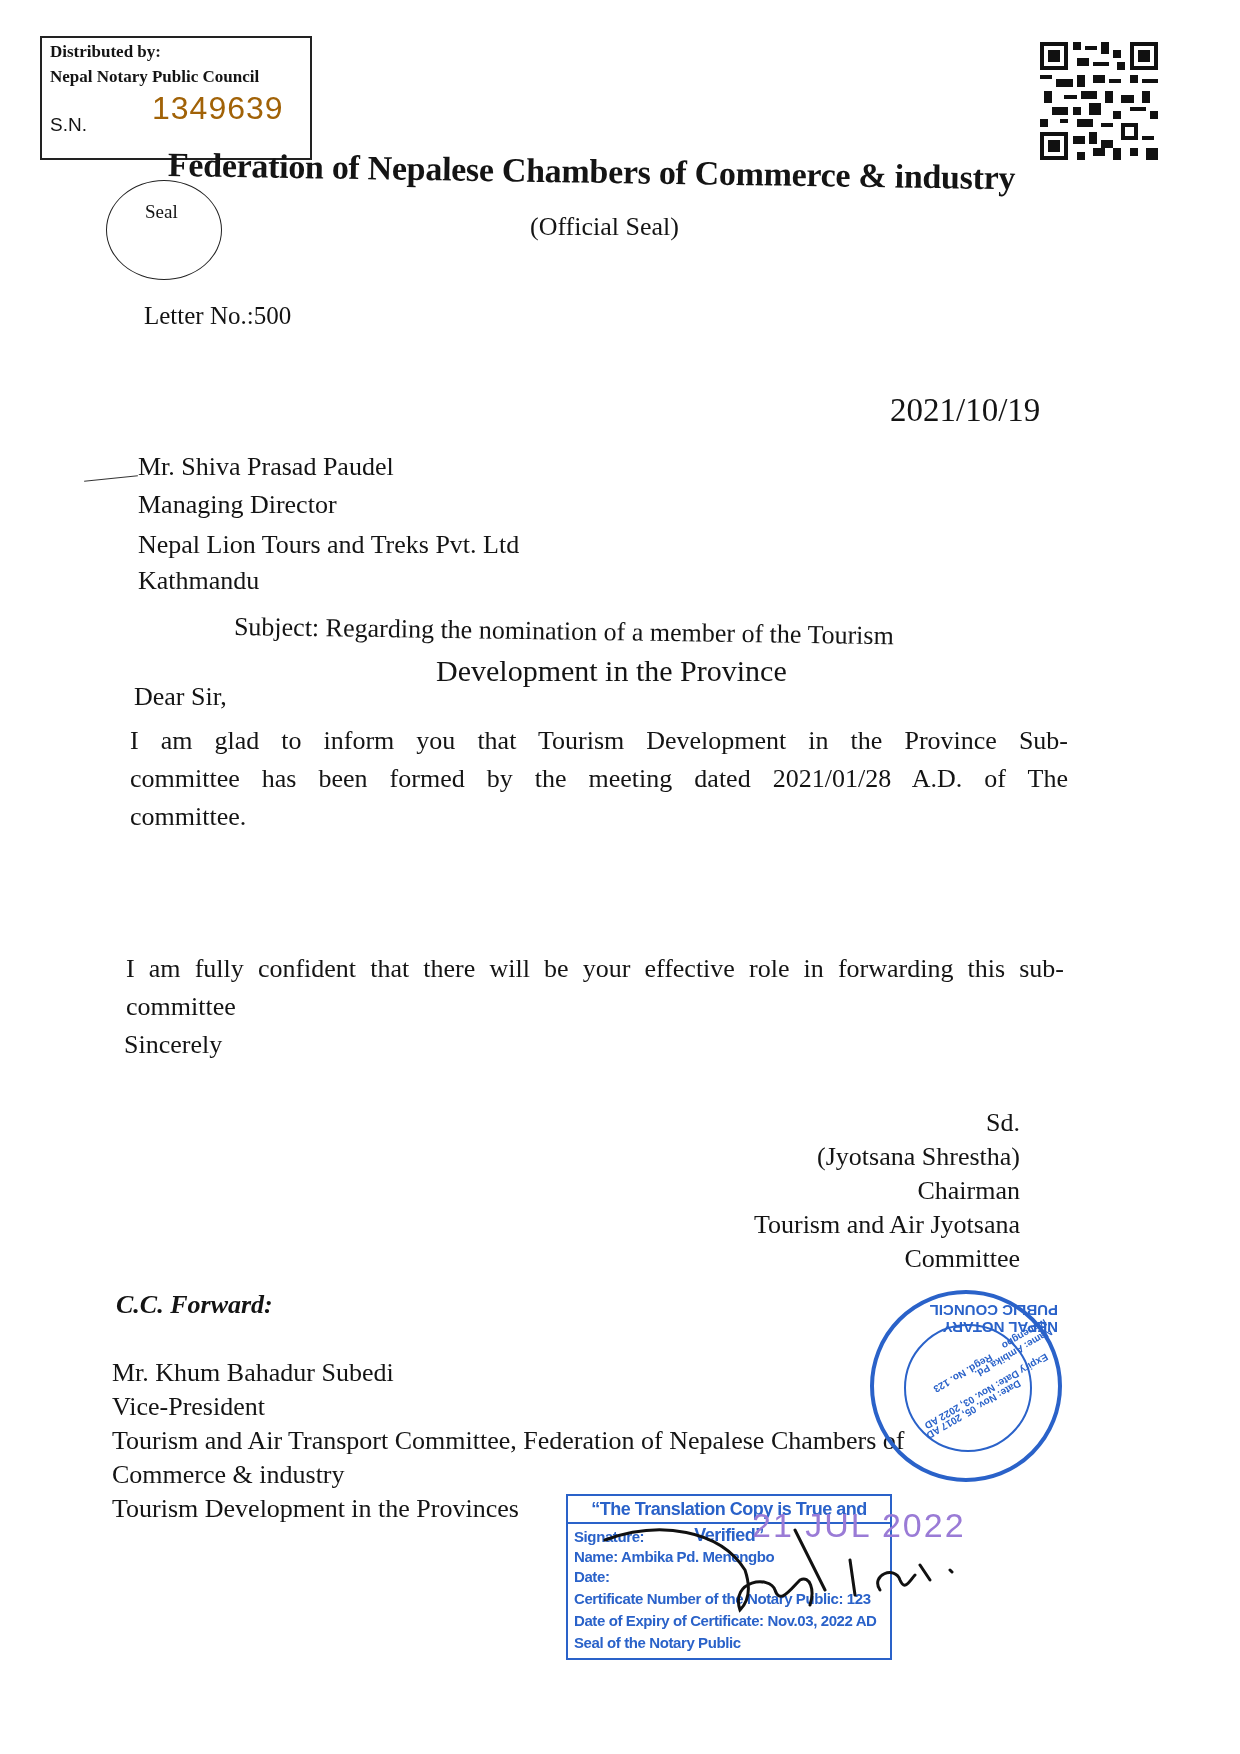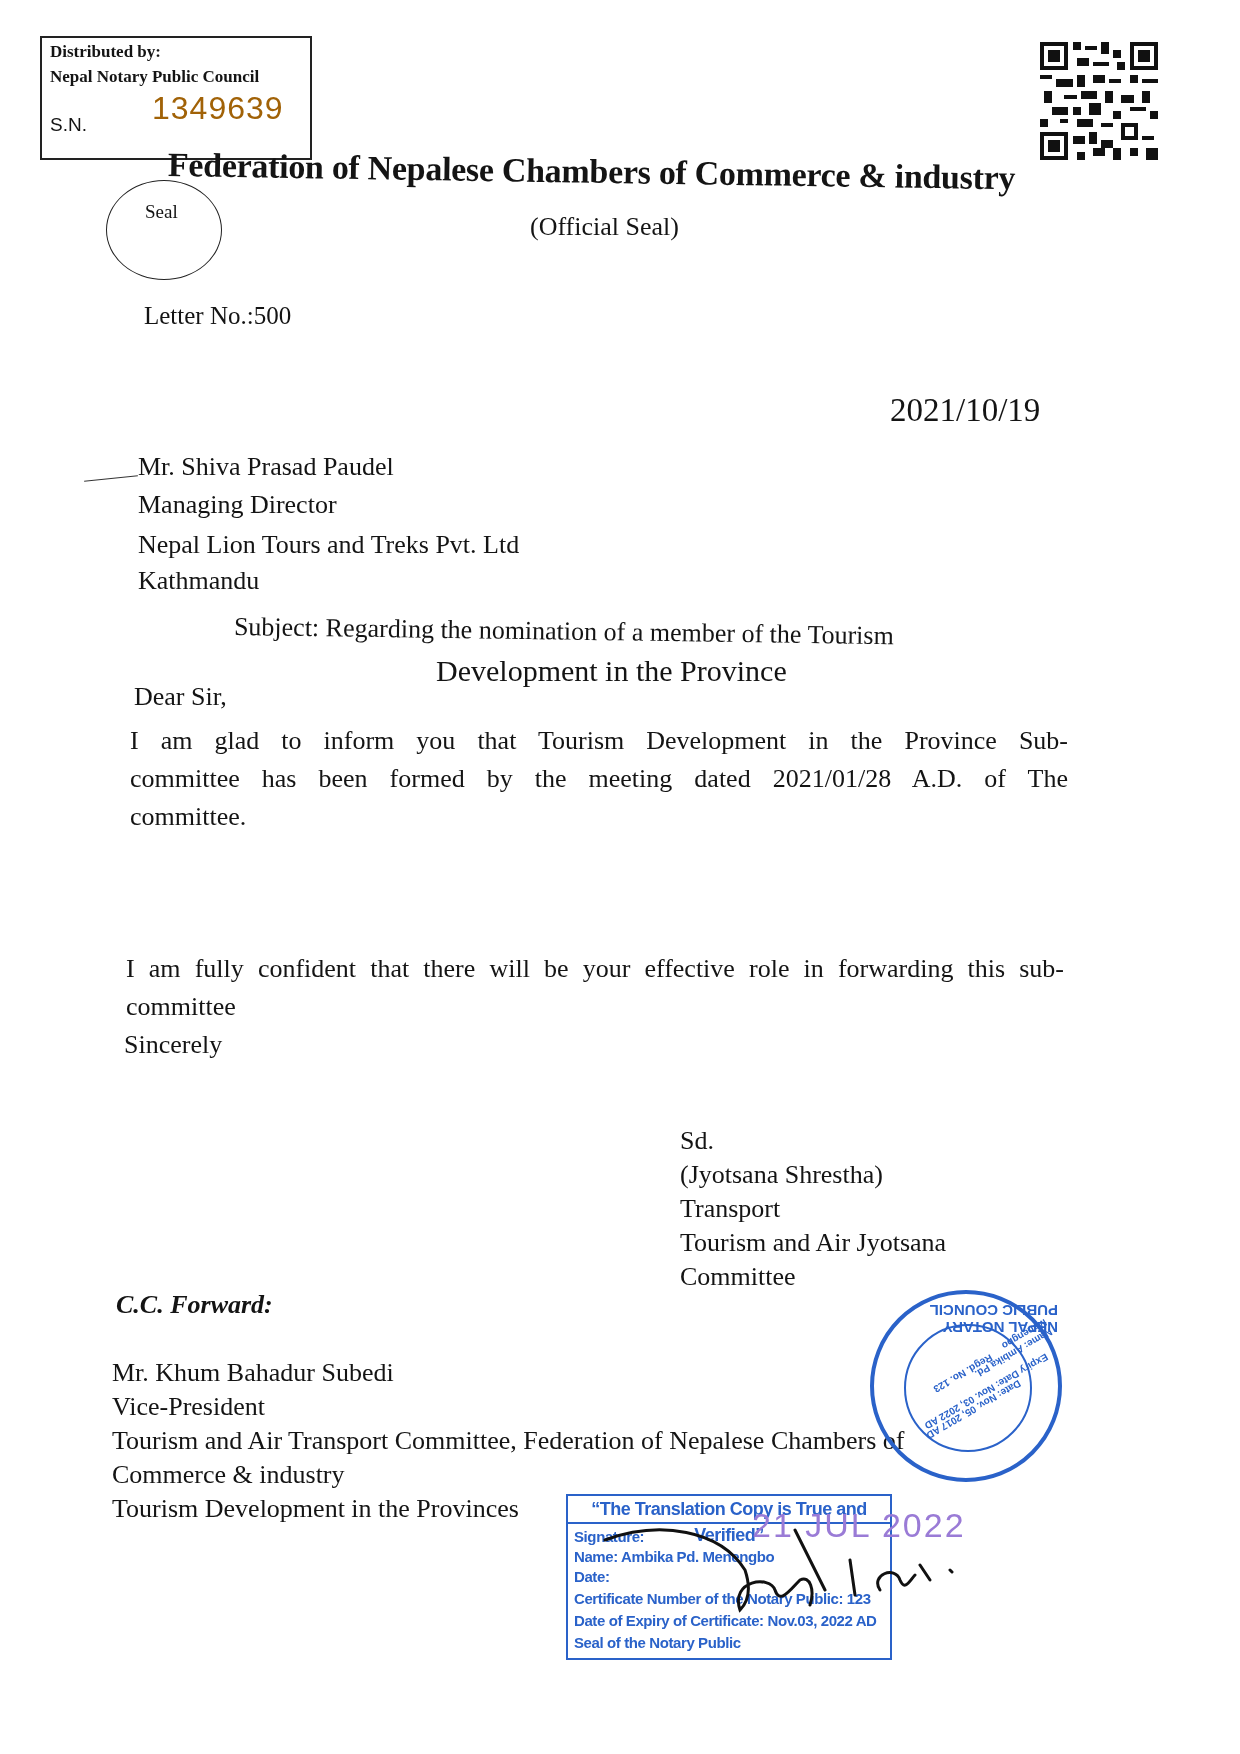--- a/index.html
+++ b/index.html
@@ -18,21 +18,21 @@
   .official { left:530px; top:212px; font-size:26px; }
   .letterno { left:144px; top:302px; font-size:25px; }
   .date { left:890px; top:392px; font-size:33px; }
   .addr { left:138px; font-size:26px; }
   .addr-line { left:84px; top:478px; width:54px; height:1px; background:#333; transform:rotate(-6deg); }
   .subject { left:234px; top:612px; font-size:26px; transform:rotate(0.8deg); transform-origin:left; }
   .subject2 { left:436px; top:654px; font-size:30px; }
   .para { left:130px; width:938px; font-size:26px; line-height:38px; text-align:justify; }
   .para div { text-align-last:justify; }
   .para div.last { text-align-last:left; }
-  .sig { font-size:26px; text-align:left;margin-top:18px; }
+  .sig { font-size:26px; text-align:right; }
   .ccf { left:116px; top:1290px; font-size:26px; font-style:italic; font-weight:bold; }
   .cc { left:112px; font-size:26px; }
   .stamp-round { left:870px; top:1290px; width:192px; height:192px; border-radius:50%; border:4px solid #2a62c9; box-sizing:border-box; color:#2a62c9; }
   .stamp-round .inner { position:absolute; left:30px; top:30px; width:124px; height:124px; border:2px solid #2a62c9; border-radius:50%; }
   .stamp-round .t { position:absolute; font-family:"Liberation Sans", sans-serif; font-weight:bold; font-size:13px; }
   .verify { left:566px; top:1494px; width:326px; height:166px; border:2.5px solid #2a62c9; box-sizing:border-box; color:#2a62c9;
             font-family:"Liberation Sans", sans-serif; }
   .verify .hdr { position:absolute; left:0; top:0; right:0; height:26px; border-bottom:2px solid #2a62c9; font-size:18px; font-weight:bold; text-align:center; line-height:26px; letter-spacing:-0.5px; }
   .verify .row { position:absolute; left:6px; font-size:15px; font-weight:bold; letter-spacing:-0.4px; }
   .datestamp { left:752px; top:1506px; font-family:"Liberation Sans", sans-serif; font-size:34px; color:#9a7bd6; letter-spacing:2px; }
@@ -129,21 +129,21 @@
   <div class="last">committee.</div>
 </div>
 <div class="abs para" style="top:950px; left:126px">
   <div>I am fully confident that there will be your effective role in forwarding this sub-</div>
   <div class="last">committee</div>
 </div>
 <div class="abs" style="left:124px; top:1030px; font-size:26px;">Sincerely</div>
 
 <div class="abs sig" style="left:680px; width:340px; top:1108px;">Sd.</div>
 <div class="abs sig" style="left:680px; width:340px; top:1142px;">(Jyotsana Shrestha)</div>
-<div class="abs sig" style="left:680px; width:340px; top:1176px;">Transport</div>
+<div class="abs sig" style="left:680px; width:340px; top:1176px;">Chairman</div>
 <div class="abs sig" style="left:680px; width:340px; top:1210px;">Tourism and Air Jyotsana</div>
 <div class="abs sig" style="left:680px; width:340px; top:1244px;">Committee</div>
 
 <div class="abs ccf">C.C. Forward:</div>
 <div class="abs cc" style="top:1358px">Mr. Khum Bahadur Subedi</div>
 <div class="abs cc" style="top:1392px">Vice-President</div>
 <div class="abs cc" style="top:1426px">Tourism and Air Transport Committee, Federation of Nepalese Chambers of</div>
 <div class="abs cc" style="top:1460px">Commerce &amp; industry</div>
 <div class="abs cc" style="top:1494px">Tourism Development in the Provinces</div>
 

